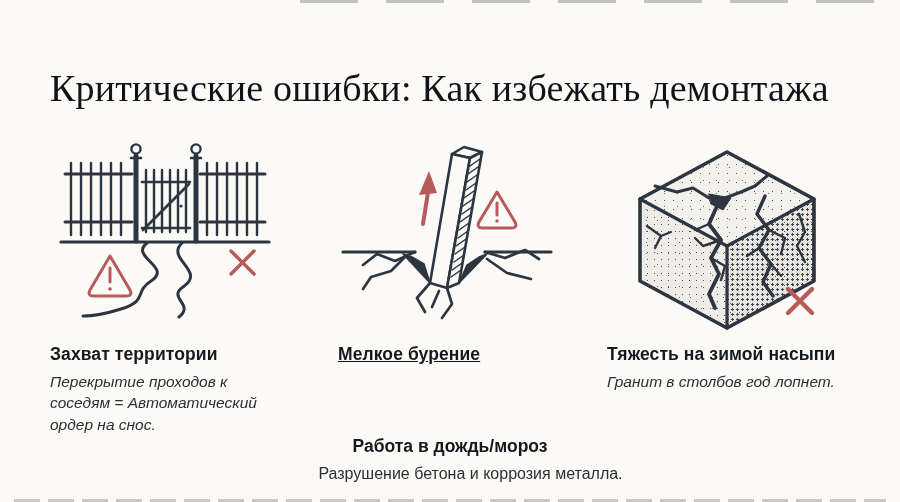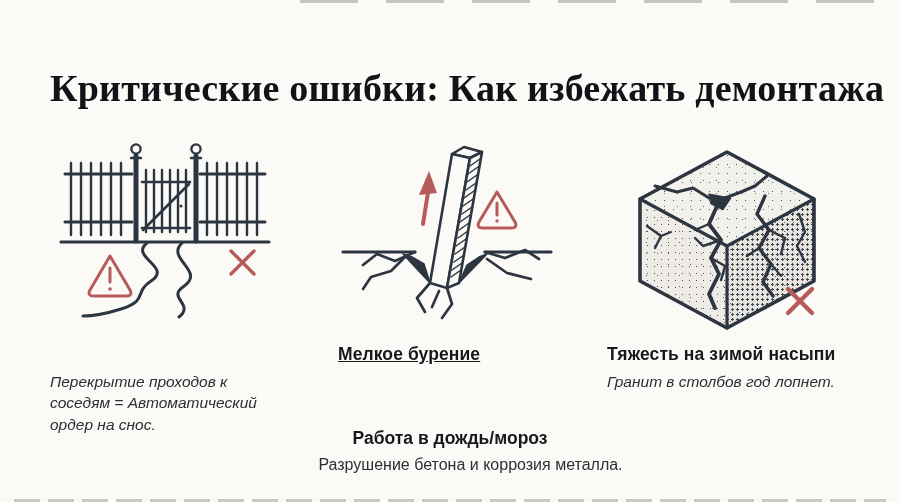--- a/index.html
+++ b/index.html
@@ -2,21 +2,21 @@
 <html><head>
 <meta charset="utf-8">
 <style>
   html,body{margin:0;padding:0;background:#fbfaf7;}
   .stage{
     position:relative;width:900px;height:502px;overflow:hidden;
     background:#fbfaf7;font-family:"Liberation Sans",sans-serif;
   }
   .page-title{
     position:absolute;left:50px;top:66px;margin:0;
-    font-family:"Liberation Serif",serif;font-weight:700;
+    font-family:"Liberation Serif",serif;font-weight:400;
     font-size:38px;letter-spacing:.2px;color:#111318;white-space:nowrap;
   }
   .icon-box{position:absolute;}
   .icon-box svg{position:absolute;left:0;top:0;}
   
   .cube-face{position:absolute;left:0;top:0;width:230px;height:188px;}
   .cube-top{
     background-color:#f3f1ec;
     background-image:radial-gradient(circle,#4a535f .9px,transparent 1px),
                      radial-gradient(circle,#6a7380 .7px,transparent .8px);
@@ -38,21 +38,21 @@
     clip-path:polygon(112px 104px,199px 57px,199px 139px,112px 186px);
   }
   .col-heading{
     position:absolute;margin:0;font-size:17.5px;font-weight:700;
     color:#15181c;letter-spacing:.1px;white-space:nowrap;
   }
   .col-body{
     position:absolute;margin:0;font-size:15.5px;line-height:1.38;color:#2c2f34;font-style:italic;
   }
   .footer-block{position:absolute;left:0;right:0;top:428px;text-align:center;}
-  .footer-heading{margin:0;font-size:17.5px;font-weight:700;color:#15181c;}
+  .footer-heading{margin:8px;font-size:17.5px;font-weight:700;color:#15181c;}
   .footer-body{margin:7px 0 0 0;font-size:16px;color:#2c2f34;padding-left:41px;}
   .edge-artifact{position:absolute;pointer-events:none;}
   .edge-top{
     top:0;left:300px;right:0;height:3px;
     background:repeating-linear-gradient(90deg,#b9b9b6 0 58px,transparent 58px 86px);
     opacity:.85;
   }
   .edge-bottom{
     bottom:0;left:14px;right:14px;height:3px;
     background:repeating-linear-gradient(90deg,#c3c2bf 0 26px,transparent 26px 34px);
@@ -213,20 +213,21 @@
         <path d="M156 122 L166 134" stroke-width="2"></path>
       </g>
 
       <g stroke="#b65a5a" stroke-width="4.4" stroke-linecap="round">
         <path d="M173 147 L197 171"></path>
         <path d="M197 147 L173 171"></path>
       </g>
     </svg>
   </div>
 
+  <h2 class="col-heading" style="left:50px;top:344px;">Захват территории</h2>
   <p class="col-body" style="left:50px;top:371px;width:240px;">Перекрытие проходов к соседям = Автоматический ордер на снос.</p>
 
   <h2 class="col-heading" style="left:338px;top:344px;text-decoration:underline;">Мелкое бурение</h2>
 
   <h2 class="col-heading" style="left:607px;top:344px;">Тяжесть на зимой насыпи</h2>
   <p class="col-body" style="left:607px;top:371px;width:260px;">Гранит в столбов год лопнет.</p>
 
   <div class="footer-block">
     <h3 class="footer-heading">Работа в дождь/мороз</h3>
     <p class="footer-body">Разрушение бетона и коррозия металла.</p>

